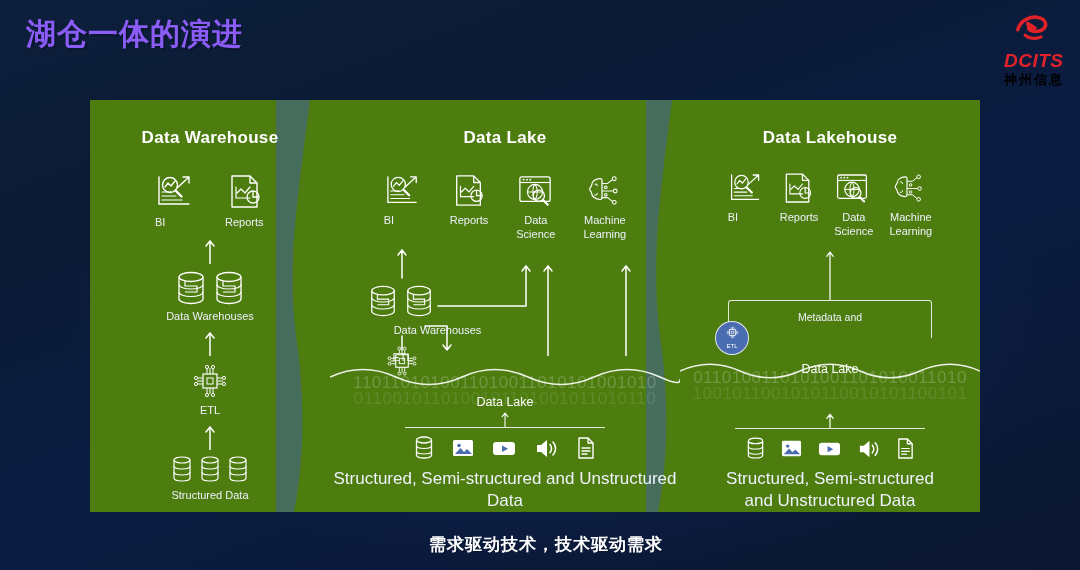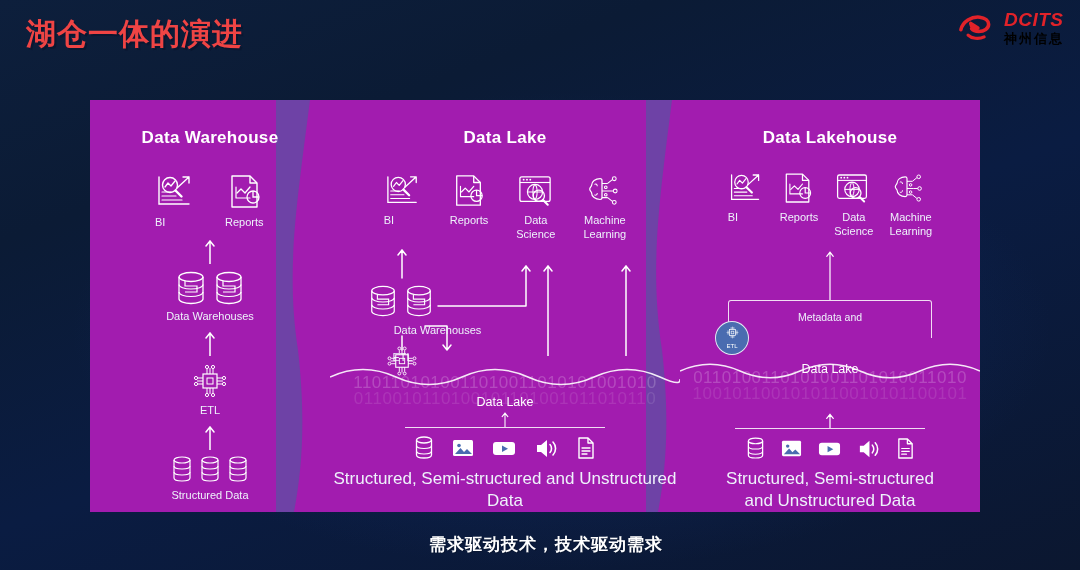--- a/index.html
+++ b/index.html
@@ -11,35 +11,35 @@
   }
   .bg-glow {
     position: absolute; inset: 0;
     background: radial-gradient(ellipse 700px 340px at 52% 58%, rgba(23,52,120,.55) 0%, rgba(12,28,66,0) 70%);
     pointer-events: none;
   }
 
   
   .page-title {
     position: absolute; left: 26px; top: 14px;
-    font-size: 30px; font-weight: bold; color: #ef4444;
+    font-size: 30px; font-weight: bold; color: #8b5cf6;
     letter-spacing: 1px;
     text-shadow: 2px 2px 0 rgba(10,22,48,.9);
   }
-  .logo { position: absolute; right: 16px; top: 10px; display: flex; gap: 7px; }
+  .logo { position: absolute; right: 16px; top: 10px; display: flex; align-items: center; gap: 7px; flex-direction: column; }
   .logo-mark { width: 40px; height: 34px; }
   .logo-text { display: flex; flex-direction: column; line-height: 1; }
   .logo-en { color: #e12229; font-size: 19px; font-weight: bold; font-style: italic; letter-spacing: .5px; }
   .logo-cn { color: #000000; font-size: 13px; font-weight: bold; letter-spacing: 2px; margin-top: 3px; }
 
   
   .panel {
     position: absolute; left: 90px; top: 100px;
     width: 890px; height: 412px;
-    background: #a21caf;
+    background: #4d7c0f;
     overflow: hidden;
   }
   .panel-divider { position: absolute; top: 0; height: 100%; width: 60px; pointer-events: none; }
   .panel-divider svg { display: block; }
   .col {
     position: absolute; top: 0; height: 100%;
     display: flex; flex-direction: column; align-items: center;
     color: #ffffff;
   }
   .col-title { font-size: 17px; font-weight: bold; letter-spacing: .3px; margin-top: 28px; }

